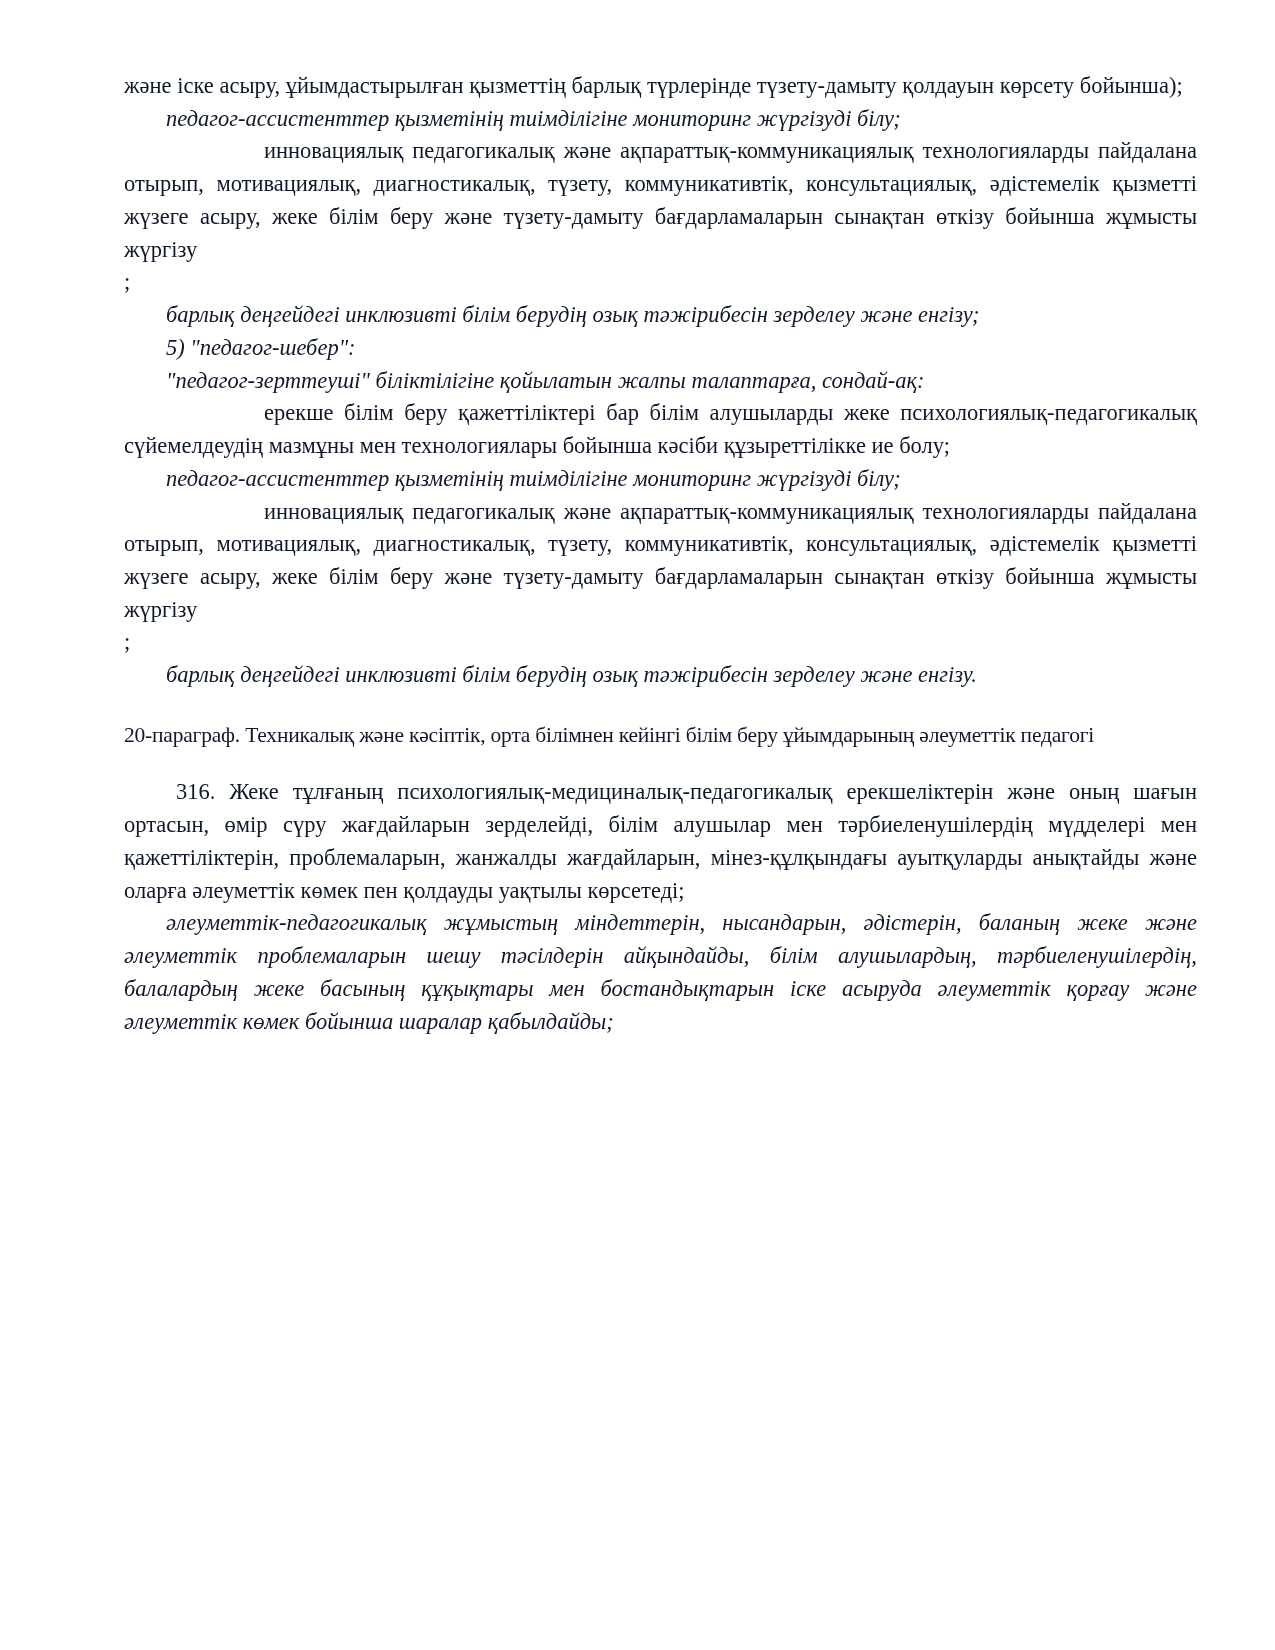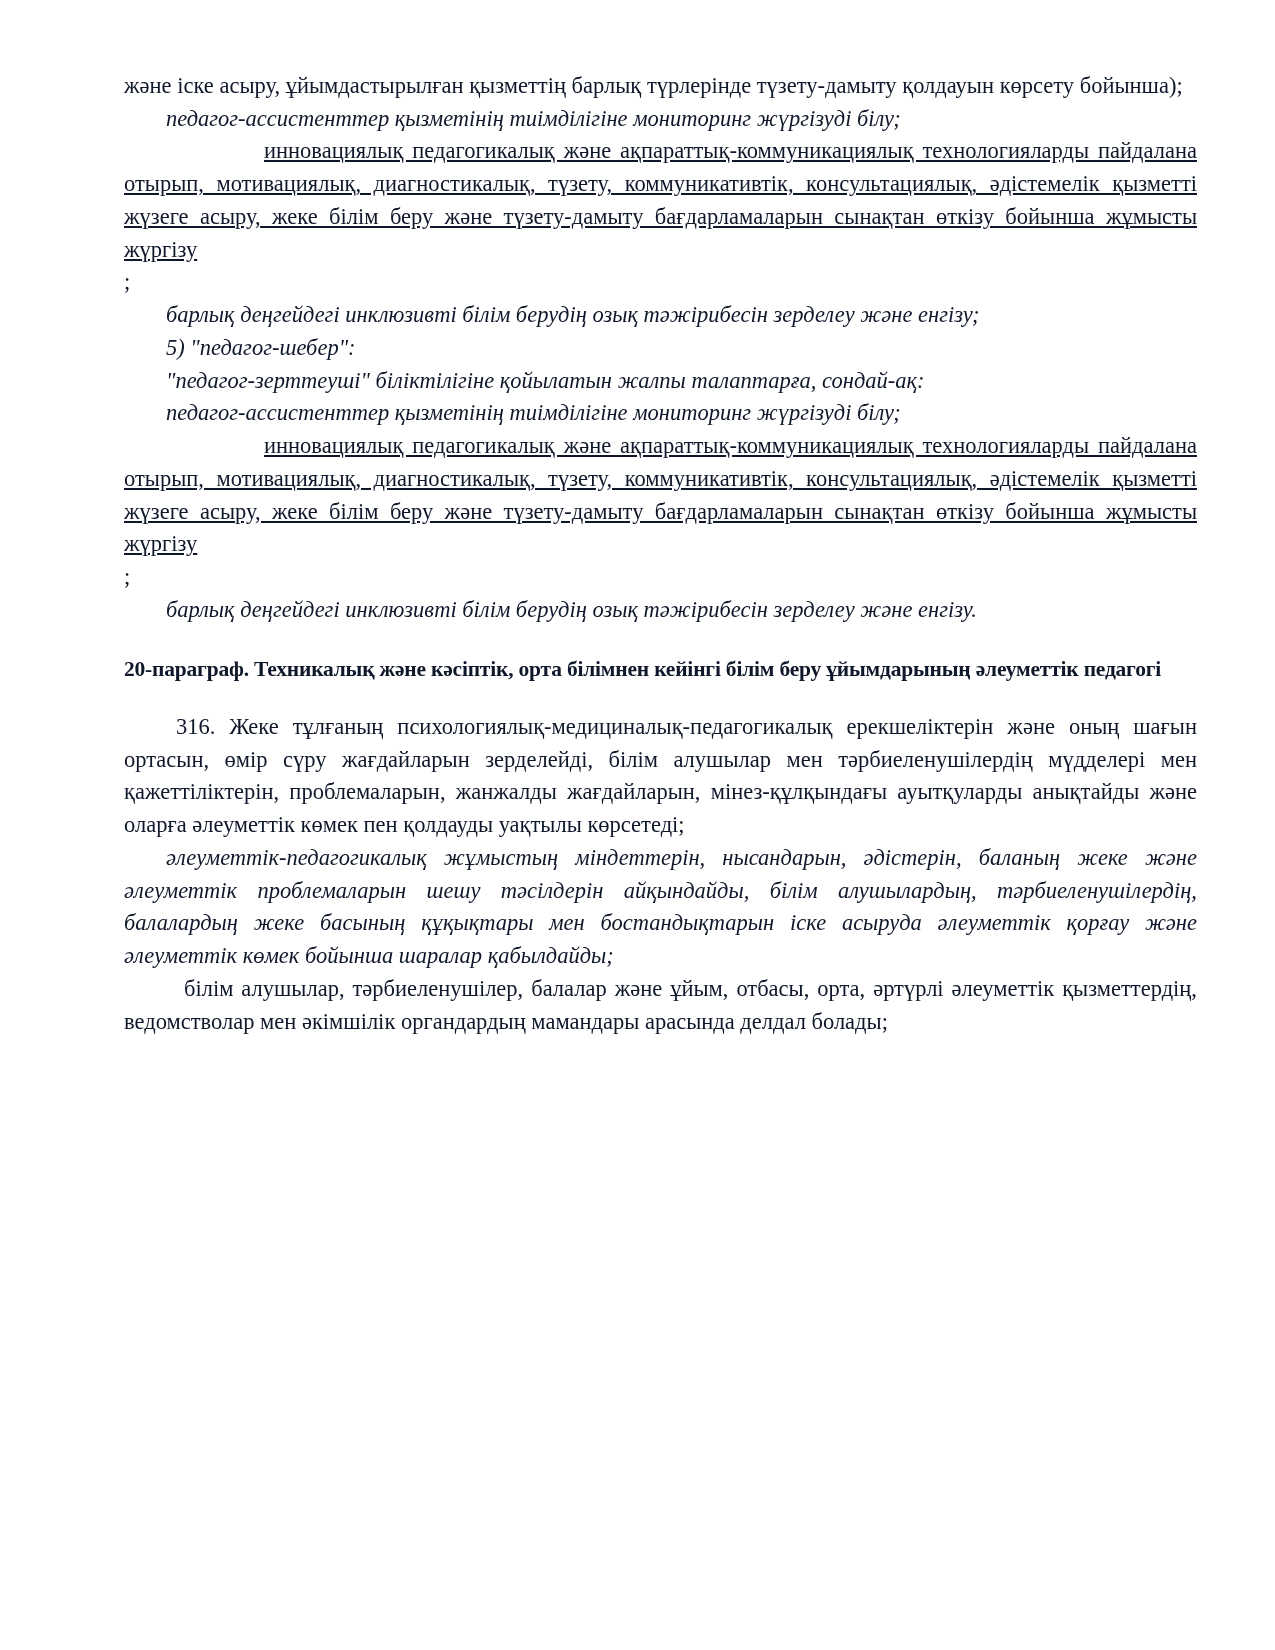--- a/index.html
+++ b/index.html
@@ -25,26 +25,26 @@
     text-align: justify;
     text-justify: inter-word;
   }
   p {
     margin: 0;
     padding: 0;
     text-align: justify;
   }
   p.ind-none { text-indent: 0; }
   p.ind-small { text-indent: 42px; font-style: italic; }
-  p.ind-big { text-indent: 140px; text-decoration: underline; }
+  p.ind-big { text-indent: 140px; }
   p.ind-med { text-indent: 60px; }
   p.ind-num { text-indent: 52px; }
   .heading {
     font-family: "Liberation Serif", "DejaVu Serif", serif;
-    font-weight: bold;
+    font-weight: normal;
     font-size: 21.5px;
     line-height: 1.42;
     text-align: left;
     margin-top: 28px;
     margin-bottom: 26px;
     letter-spacing: -0.2px;
   }
   .lone-semicolon { text-indent: 0; }
 </style>
 </head>
@@ -53,25 +53,25 @@
 <div class="page">
   <div class="doc-body">
 
     <p class="ind-none">және іске асыру, ұйымдастырылған қызметтің барлық түрлерінде түзету-дамыту қолдауын көрсету бойынша);</p>
     <p class="ind-small">педагог-ассистенттер қызметінің тиімділігіне мониторинг жүргізуді білу;</p>
     <p class="ind-big">инновациялық педагогикалық және ақпараттық-коммуникациялық технологияларды пайдалана отырып, мотивациялық, диагностикалық, түзету, коммуникативтік, консультациялық, әдістемелік қызметті жүзеге асыру, жеке білім беру және түзету-дамыту бағдарламаларын сынақтан өткізу бойынша жұмысты жүргізу</p>
     <p class="ind-none lone-semicolon">;</p>
     <p class="ind-small">барлық деңгейдегі инклюзивті білім берудің озық тәжірибесін зерделеу және енгізу;</p>
     <p class="ind-small">5) "педагог-шебер":</p>
     <p class="ind-small">"педагог-зерттеуші" біліктілігіне қойылатын жалпы талаптарға, сондай-ақ:</p>
+    <p class="ind-big">ерекше білім беру қажеттіліктері бар білім алушыларды жеке психологиялық-педагогикалық сүйемелдеудің мазмұны мен технологиялары бойынша кәсіби құзыреттілікке ие болу;</p>
     <p class="ind-small">педагог-ассистенттер қызметінің тиімділігіне мониторинг жүргізуді білу;</p>
     <p class="ind-big">инновациялық педагогикалық және ақпараттық-коммуникациялық технологияларды пайдалана отырып, мотивациялық, диагностикалық, түзету, коммуникативтік, консультациялық, әдістемелік қызметті жүзеге асыру, жеке білім беру және түзету-дамыту бағдарламаларын сынақтан өткізу бойынша жұмысты жүргізу</p>
     <p class="ind-none lone-semicolon">;</p>
     <p class="ind-small">барлық деңгейдегі инклюзивті білім берудің озық тәжірибесін зерделеу және енгізу.</p>
 
     <h2 class="heading">20-параграф. Техникалық және кәсіптік, орта білімнен кейінгі білім беру ұйымдарының әлеуметтік педагогі</h2>
 
     <p class="ind-num">316. Жеке тұлғаның психологиялық-медициналық-педагогикалық ерекшеліктерін және оның шағын ортасын, өмір сүру жағдайларын зерделейді, білім алушылар мен тәрбиеленушілердің мүдделері мен қажеттіліктерін, проблемаларын, жанжалды жағдайларын, мінез-құлқындағы ауытқуларды анықтайды және оларға әлеуметтік көмек пен қолдауды уақтылы көрсетеді;</p>
     <p class="ind-small">әлеуметтік-педагогикалық жұмыстың міндеттерін, нысандарын, әдістерін, баланың жеке және әлеуметтік проблемаларын шешу тәсілдерін айқындайды, білім алушылардың, тәрбиеленушілердің, балалардың жеке басының құқықтары мен бостандықтарын іске асыруда әлеуметтік қорғау және әлеуметтік көмек бойынша шаралар қабылдайды;</p>
-    <p class="ind-med">білім алушылар, тәрбиеленушілер, балалар және ұйым, отбасы, орта, әртүрлі әлеуметтік қызметтердің, ведомстволар мен әкімшілік органдардың мамандары арасында делдал болады;</p>
 
   </div>
 </div>
 
 </body></html>

